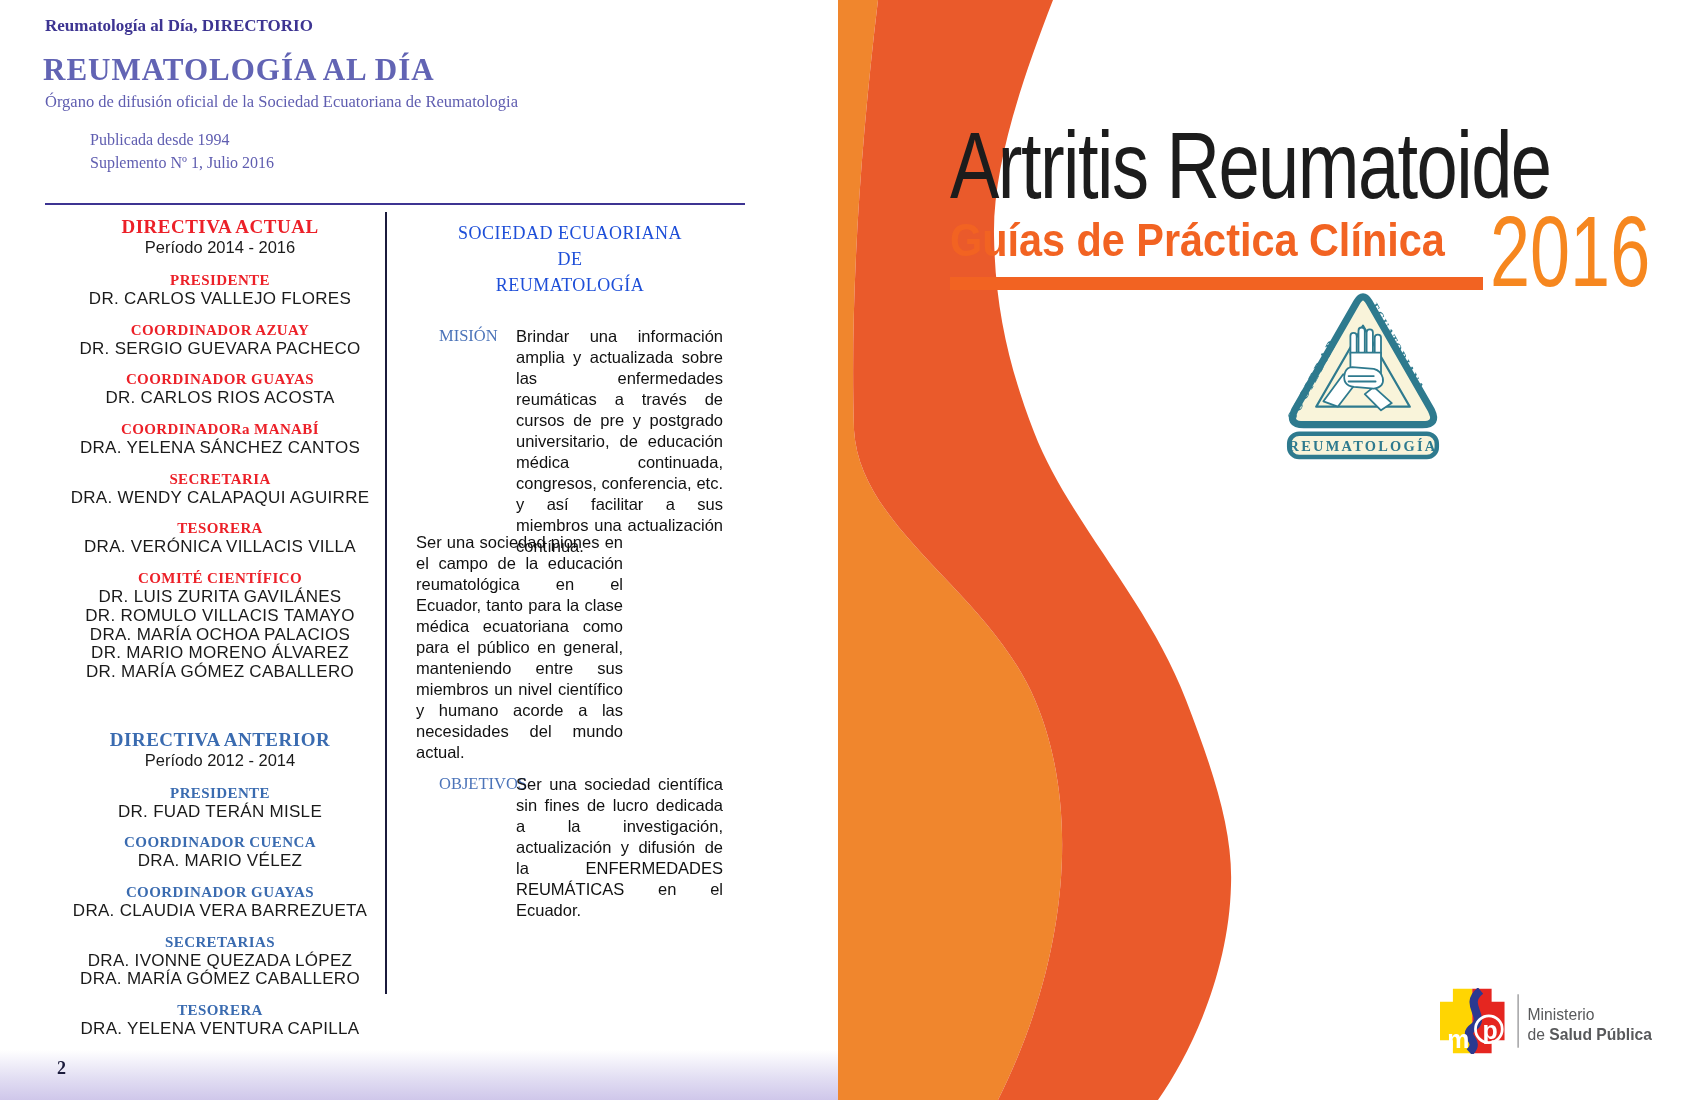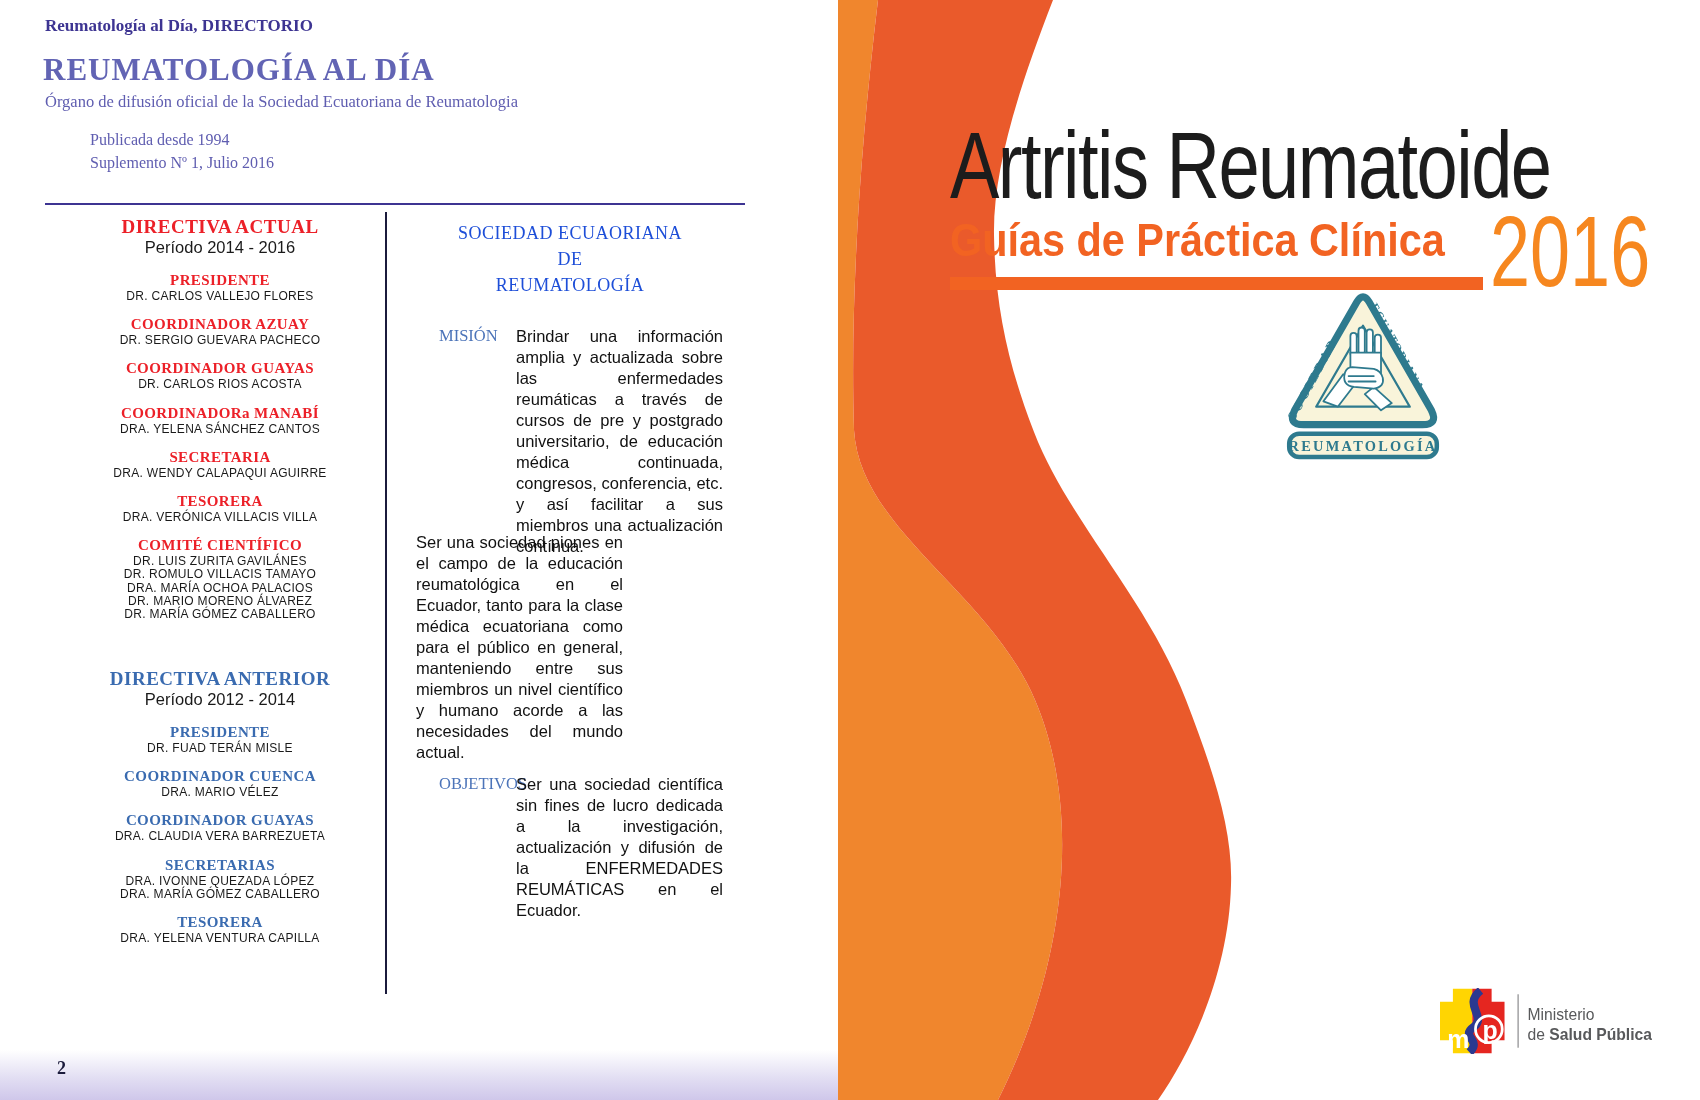--- a/index.html
+++ b/index.html
@@ -20,21 +20,21 @@
 
   #dir-column{position:absolute;left:55px;top:216px;width:330px;text-align:center;}
   .dir-title{font-size:19px;font-weight:bold;letter-spacing:0.5px;}
   .dir-title.red{color:#EC2028;}
   .dir-title.blue{color:#3A6BB0;}
   .periodo{font-size:16.5px;color:#1A1A1A;margin-bottom:15px;}
   .entry{margin-bottom:13px;}
   .role{font-size:15px;font-weight:bold;letter-spacing:0.4px;margin-bottom:1px;}
   .role.red{color:#EC2028;}
   .role.blue{color:#3A6BB0;}
-  .pname{font-size:12px;color:#1A1A1A;line-height:1.1;letter-spacing:0.3px;}
+  .pname{font-size:17px;color:#1A1A1A;line-height:1.1;letter-spacing:0.3px;}
   .big-gap{height:34px;}
 
   #soc-column{position:absolute;left:395px;top:214px;width:350px;height:780px;}
   .soc-title{position:absolute;left:0;top:6px;width:350px;text-align:center;
              font-size:18px;color:#1d4ed8;line-height:1.45;letter-spacing:0.5px;}
   .srow{position:absolute;left:0;width:350px;display:flex;}
   .slabel{width:100px;text-align:center;padding-left:44px;box-sizing:border-box;
           font-size:16.5px;color:#4C74B9;font-family:"Liberation Serif",serif;flex:none;}
   .stext{margin-left:21px;width:207px;font-size:16.5px;color:#111111;line-height:1.27;
          text-align:justify;}

